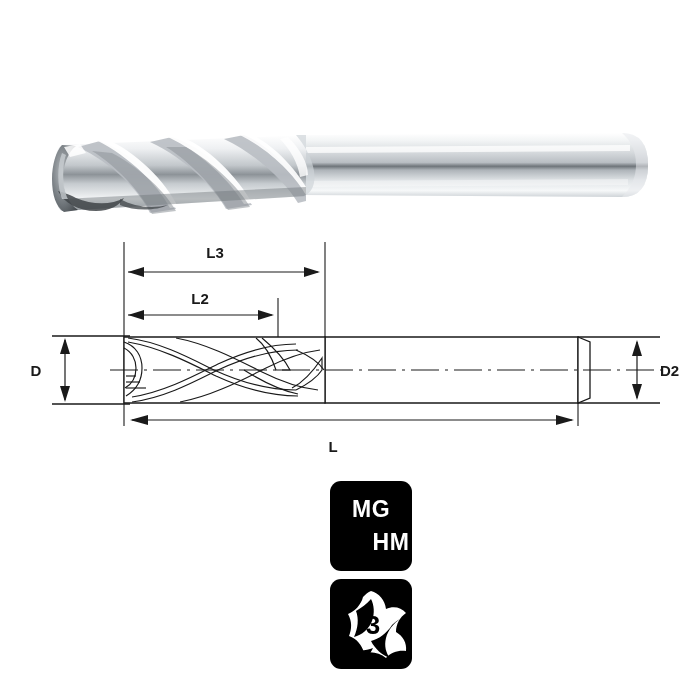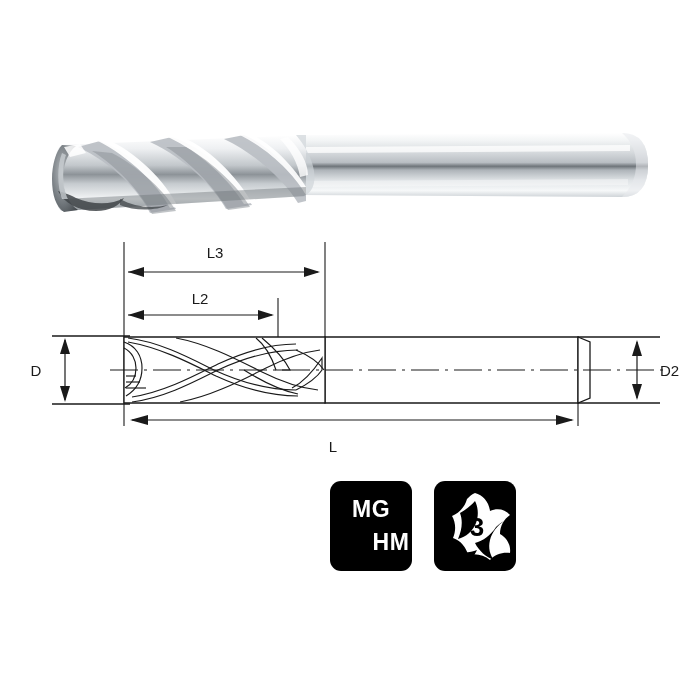--- a/index.html
+++ b/index.html
@@ -32,40 +32,41 @@
   }
   #photo svg { display: block; }
 
   
   #drawing {
     position: absolute;
     left: 0px;
     top: 230px;
     width: 700px;
     height: 245px;
+    font-weight: bold;
   }
   #drawing svg { display: block; }
 
   .dimlabel {
     font-family: "Liberation Sans", sans-serif;
     font-size: 15px;
     fill: #1a1a1a;
   }
 
   
   #badges {
     position: absolute;
     left: 330px;
     top: 481px;
     width: 296px;
     height: 92px;
     display: flex;
-    flex-direction: row;
+    flex-direction: column;
     align-items: flex-start;
-    gap: 22px;
+    gap: 8px;
   }
   .badge {
     width: 82px;
     height: 90px;
     background: #000000;
     border-radius: 11px;
     position: relative;
     overflow: hidden;
     flex: 0 0 auto;
   }

